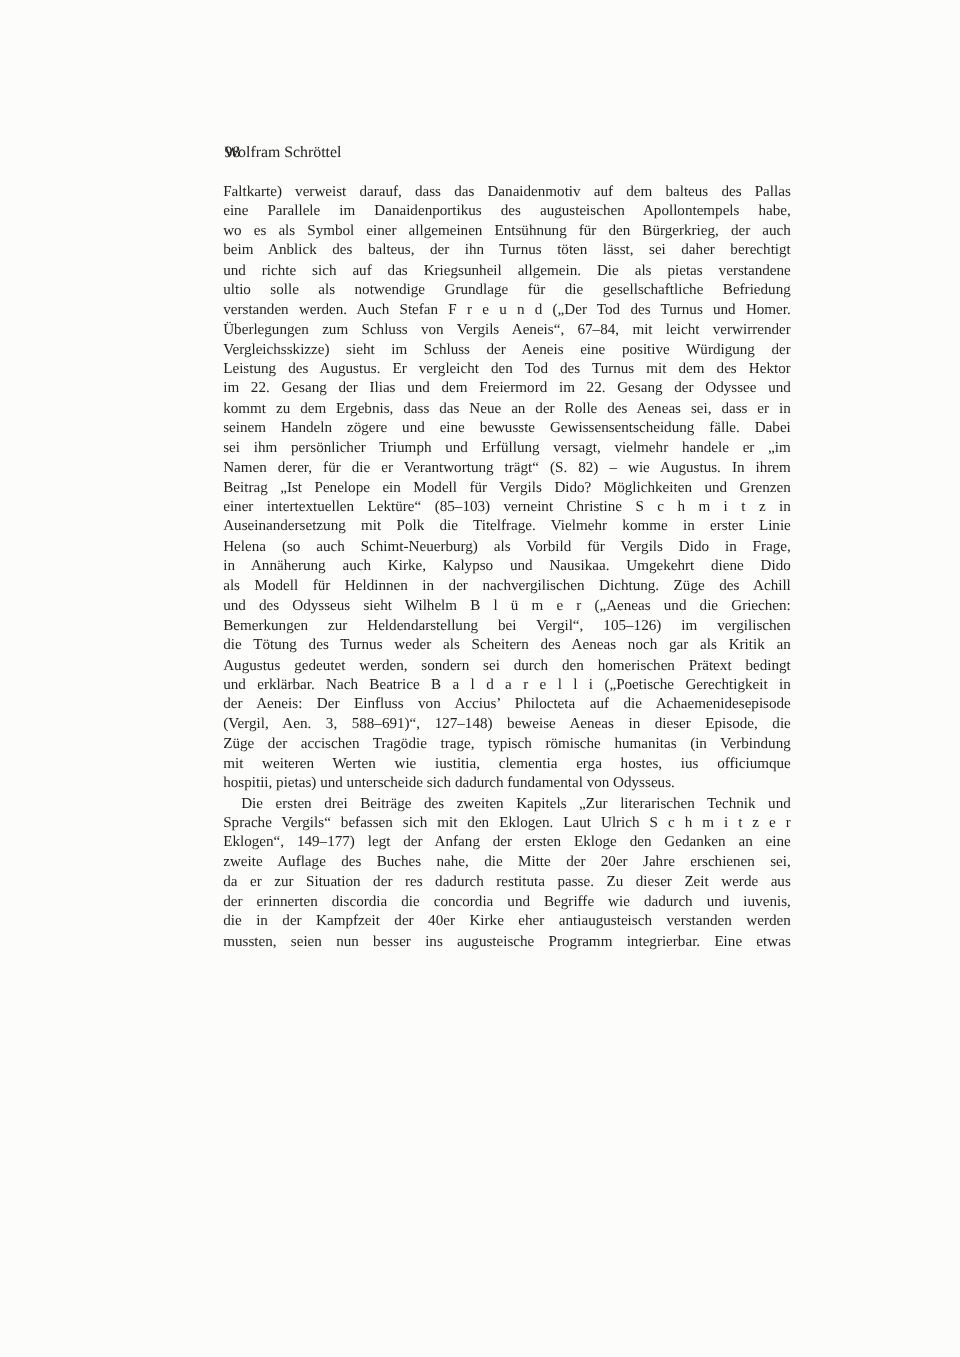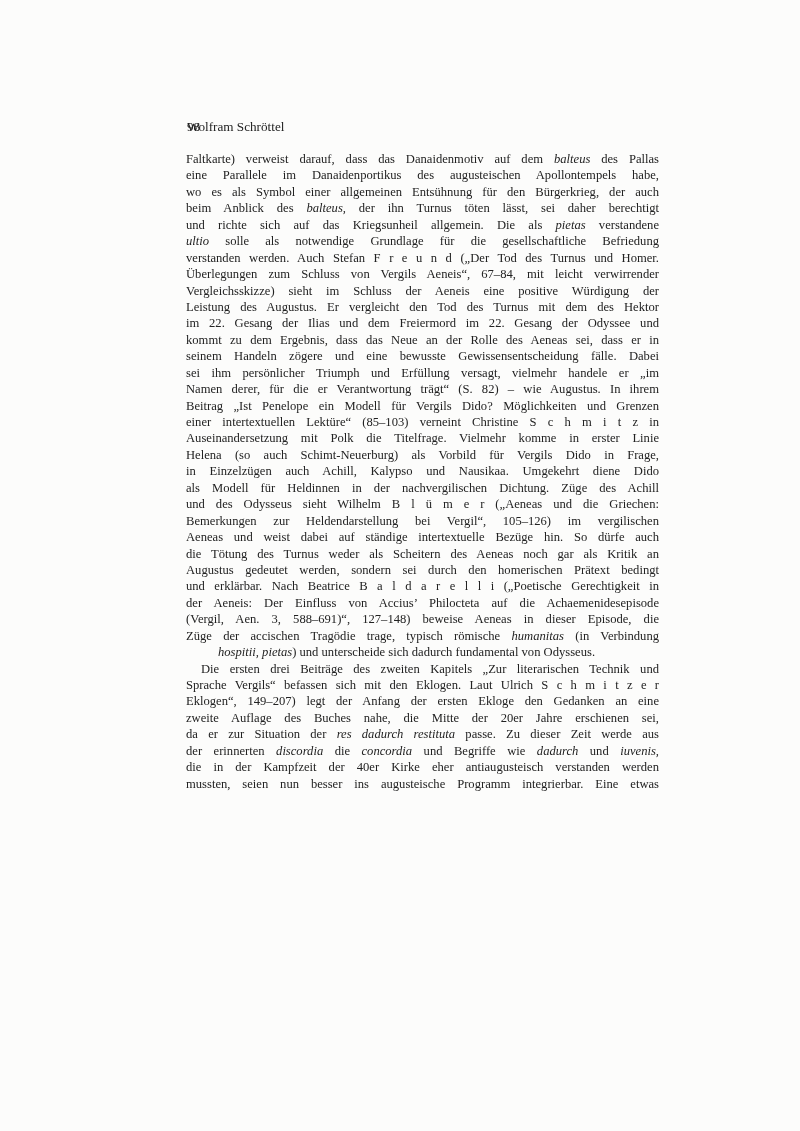--- a/index.html
+++ b/index.html
@@ -51,27 +51,25 @@
     height: 16.45px;
     line-height: 16.45px;
     font-size: 12.6px;
     text-align: justify;
     text-align-last: justify;
     overflow: hidden;
     white-space: normal;
   }
   .line.flush {
     text-align-last: left;
-    margin-left: 32px;
   }
   .line.indent {
     text-indent: 15px;
   }
   .it {
-    font-style: italic;
   }
 </style>
 </head>
 <body style="background: rgb(252, 252, 251); color: rgb(34, 34, 34);">
 
 <div class="page">
 
   <div class="page-header">
     <span class="page-number">98</span>
     <span class="running-title">Wolfram Schröttel</span>
@@ -90,35 +88,35 @@
       <div class="line">Leistung des Augustus. Er vergleicht den Tod des Turnus mit dem des Hektor</div>
       <div class="line">im 22. Gesang der Ilias und dem Freiermord im 22. Gesang der Odyssee und</div>
       <div class="line">kommt zu dem Ergebnis, dass das Neue an der Rolle des Aeneas sei, dass er in</div>
       <div class="line">seinem Handeln zögere und eine bewusste Gewissensentscheidung fälle. Dabei</div>
       <div class="line">sei ihm persönlicher Triumph und Erfüllung versagt, vielmehr handele er „im</div>
       <div class="line">Namen derer, für die er Verantwortung trägt“ (S. 82) – wie Augustus. In ihrem</div>
       <div class="line">Beitrag „Ist Penelope ein Modell für Vergils Dido? Möglichkeiten und Grenzen</div>
       <div class="line">einer intertextuellen Lektüre“ (85–103) verneint Christine S c h m i t z in</div>
       <div class="line">Auseinandersetzung mit Polk die Titelfrage. Vielmehr komme in erster Linie</div>
       <div class="line">Helena (so auch Schimt-Neuerburg) als Vorbild für Vergils Dido in Frage,</div>
-      <div class="line">in Einzelzügen auch Achill, Kalypso und Nausikaa. Umgekehrt diene Dido</div>
+      <div class="line">in Annäherung auch Kirke, Kalypso und Nausikaa. Umgekehrt diene Dido</div>
       <div class="line">als Modell für Heldinnen in der nachvergilischen Dichtung. Züge des Achill</div>
       <div class="line">und des Odysseus sieht Wilhelm B l ü m e r („Aeneas und die Griechen:</div>
       <div class="line">Bemerkungen zur Heldendarstellung bei Vergil“, 105–126) im vergilischen</div>
-      <div class="line">Aeneas und weist dabei auf ständige intertextuelle Bezüge hin. So dürfe auch</div>
       <div class="line">die Tötung des Turnus weder als Scheitern des Aeneas noch gar als Kritik an</div>
       <div class="line">Augustus gedeutet werden, sondern sei durch den homerischen Prätext bedingt</div>
       <div class="line">und erklärbar. Nach Beatrice B a l d a r e l l i („Poetische Gerechtigkeit in</div>
       <div class="line">der Aeneis: Der Einfluss von Accius’ Philocteta auf die Achaemenidesepisode</div>
       <div class="line">(Vergil, Aen. 3, 588–691)“, 127–148) beweise Aeneas in dieser Episode, die</div>
       <div class="line">Züge der accischen Tragödie trage, typisch römische <span class="it">humanitas</span> (in Verbindung</div>
+      <div class="line">mit weiteren Werten wie <span class="it">iustitia, clementia erga hostes, ius officiumque</span></div>
       <div class="line flush"><span class="it">hospitii, pietas</span>) und unterscheide sich dadurch fundamental von Odysseus.</div>
       <div class="line indent">Die ersten drei Beiträge des zweiten Kapitels „Zur literarischen Technik und</div>
       <div class="line">Sprache Vergils“ befassen sich mit den Eklogen. Laut Ulrich S c h m i t z e r</div>
-      <div class="line">Eklogen“, 149–207) legt der Anfang der ersten Ekloge den Gedanken an eine</div>
+      <div class="line">Eklogen“, 149–177) legt der Anfang der ersten Ekloge den Gedanken an eine</div>
       <div class="line">zweite Auflage des Buches nahe, die Mitte der 20er Jahre erschienen sei,</div>
       <div class="line">da er zur Situation der <span class="it">res dadurch restituta</span> passe. Zu dieser Zeit werde aus</div>
       <div class="line">der erinnerten <span class="it">discordia</span> die <span class="it">concordia</span> und Begriffe wie <span class="it">dadurch</span> und <span class="it">iuvenis,</span></div>
       <div class="line">die in der Kampfzeit der 40er Kirke eher antiaugusteisch verstanden werden</div>
       <div class="line">mussten, seien nun besser ins augusteische Programm integrierbar. Eine etwas</div>
     </div>
 
 </div>
 
 </body></html>

